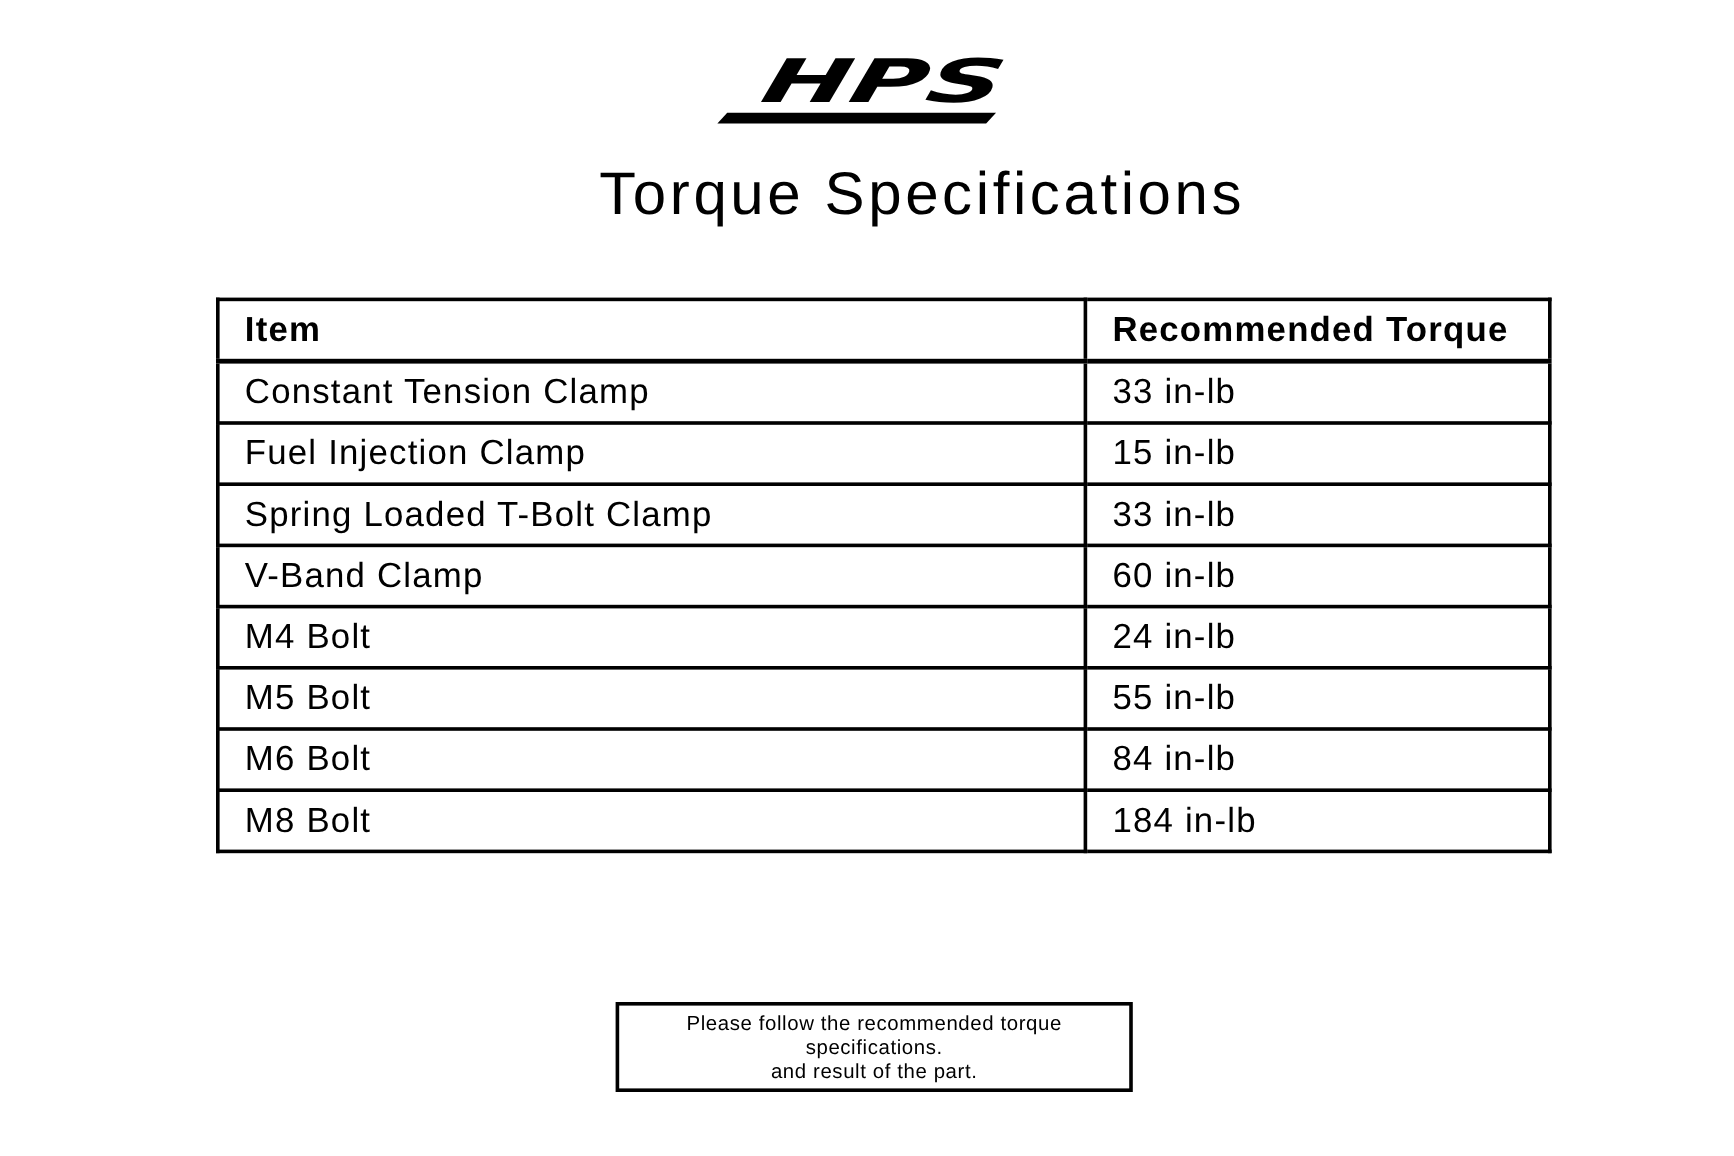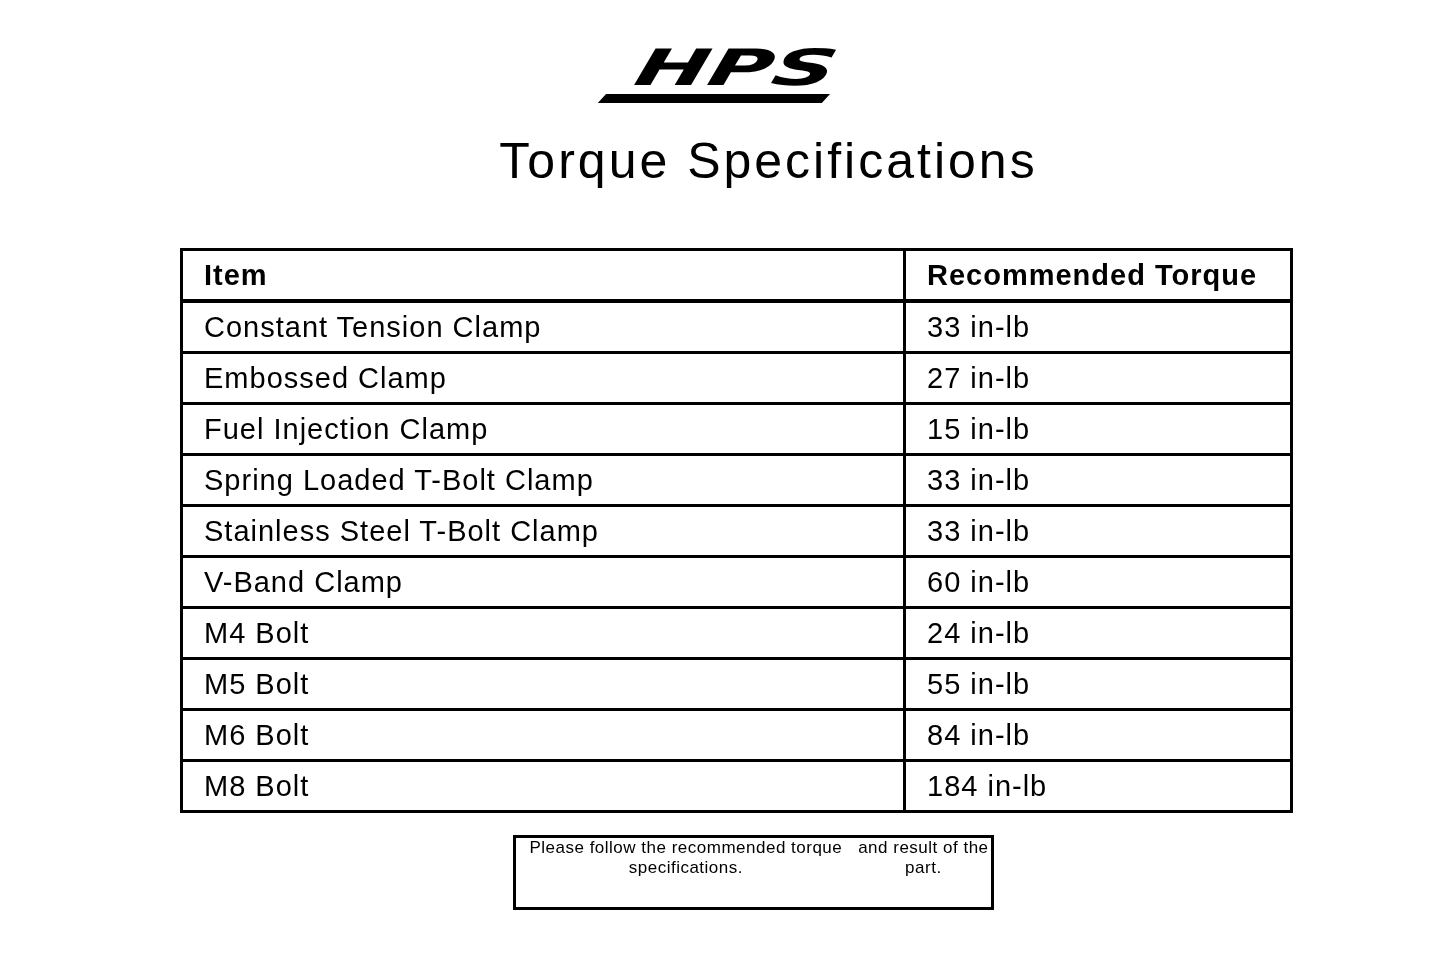--- a/index.html
+++ b/index.html
@@ -58,26 +58,26 @@
     overflow: hidden;
   }
   .spec-table th {
     font-weight: bold;
     border-bottom-width: 4px;
   }
   .note {
     position: absolute;
     left: 513px;
     top: 835px;
-    width: 481px;
+    width: 431px;
     height: 75px;
     box-sizing: border-box;
     border: 3px solid #000;
     display: flex;
-    flex-direction: row;
+    flex-direction: column;
     justify-content: center;
     text-align: center;
     font-size: 17px;
     line-height: 20px;
     letter-spacing: 0.5px;
   }
 </style>
 </head>
 <body>
 
@@ -102,33 +102,25 @@
         <th>Item</th>
         <th>Recommended Torque</th>
       </tr>
     </thead>
     <tbody id="spec-table-body">
         <tr>
           <td>Constant Tension Clamp</td>
           <td>33 in-lb</td>
         </tr>
         <tr>
-          <td>Embossed Clamp</td>
-          <td>27 in-lb</td>
-        </tr>
-        <tr>
           <td>Fuel Injection Clamp</td>
           <td>15 in-lb</td>
         </tr>
         <tr>
           <td>Spring Loaded T-Bolt Clamp</td>
-          <td>33 in-lb</td>
-        </tr>
-        <tr>
-          <td>Stainless Steel T-Bolt Clamp</td>
           <td>33 in-lb</td>
         </tr>
         <tr>
           <td>V-Band Clamp</td>
           <td>60 in-lb</td>
         </tr>
         <tr>
           <td>M4 Bolt</td>
           <td>24 in-lb</td>
         </tr>

